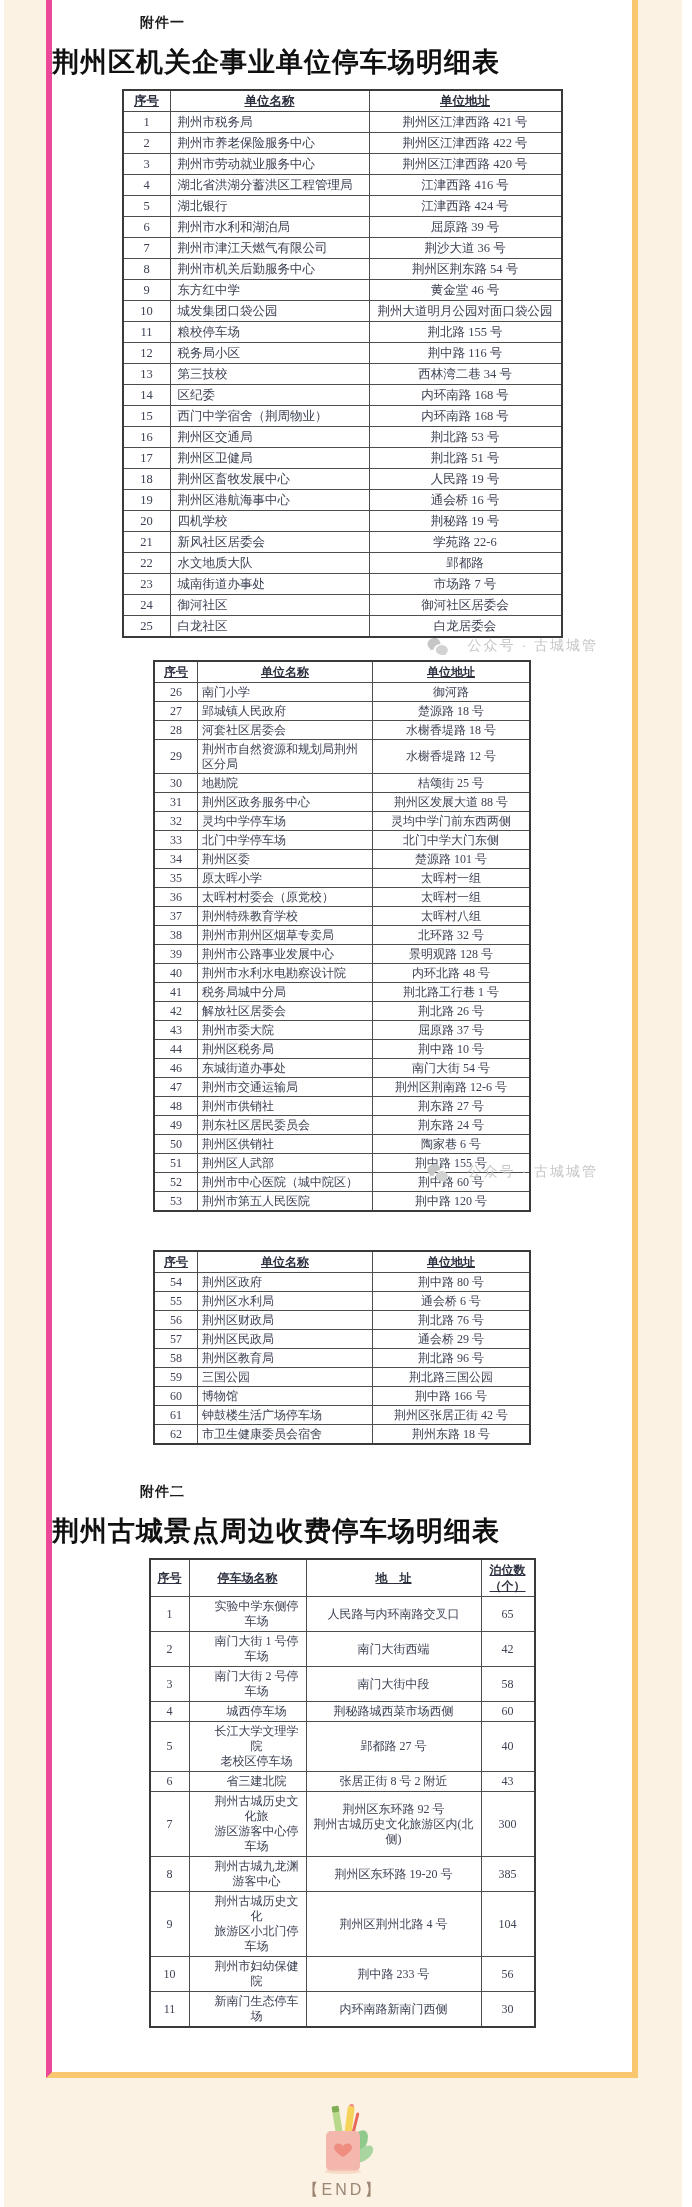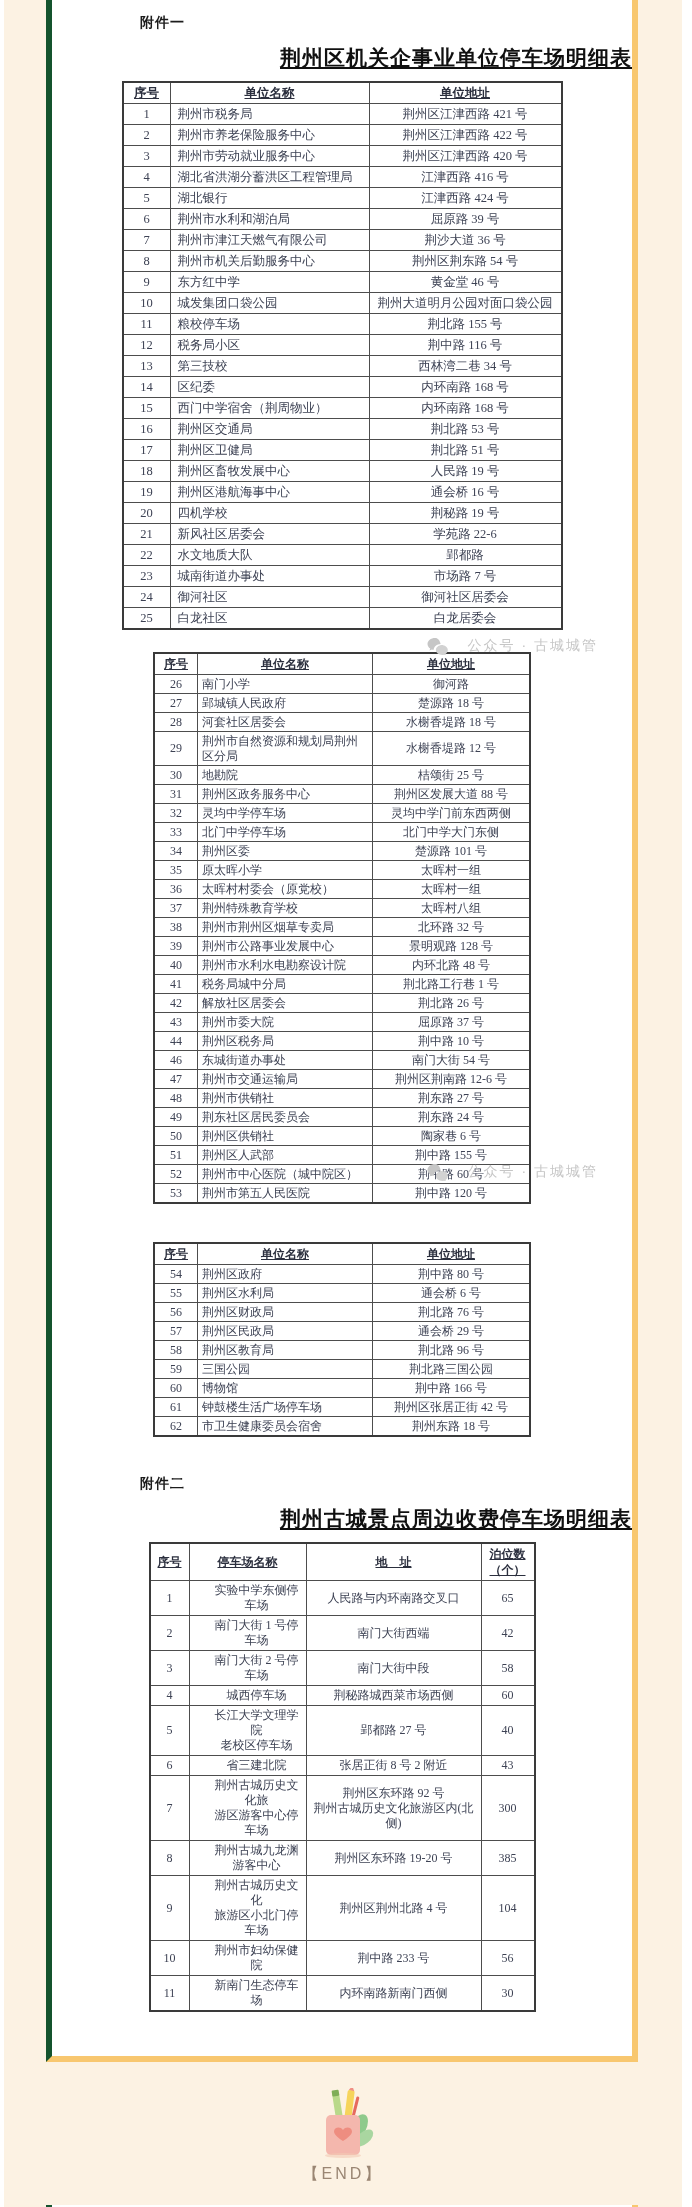--- a/index.html
+++ b/index.html
@@ -7,25 +7,25 @@
     width:692px;min-height:2207px;background:#ffffff;
     font-family:"Liberation Serif","DejaVu Serif",serif;
     -webkit-font-smoothing:antialiased;
   }
   .panel{
     position:relative;margin-left:4px;width:678px;background:#fcf2e3;
     padding-bottom:54px;
   }
   .card{
     margin-left:42px;width:580px;background:#ffffff;
-    border-left:6px solid #14532d;border-right:6px solid #f8c76f;border-bottom:6px solid #f8c76f;
+    border-left:6px solid #ec4899;border-right:6px solid #f8c76f;border-bottom:6px solid #f8c76f;
   }
   .card1{position:relative;padding:6px 0 44px;}
   .attach-label{margin:8px 0 0 88px;font-size:14px;font-weight:bold;color:#1c1c1c;letter-spacing:1px;}
-  .doc-title{text-align:right;font-size:21px;font-weight:bold;color:#101010;margin:12px 0 9px;letter-spacing:1px;text-decoration:underline;}
+  .doc-title{text-align:left;font-size:27px;font-weight:bold;color:#101010;margin:12px 0 9px;letter-spacing:1px;}
   table{border-collapse:collapse;margin:0 auto;color:#3d4254;border:2px solid #3a3a3a;table-layout:fixed;}
   th,td{border:1px solid #4d4d4d;line-height:16px;padding:2px 4px;word-break:break-all;}
   th{font-weight:bold;color:#2b2f3e;white-space:pre-line;text-align:center;text-decoration:underline;}
   td.c0{text-align:center;}
   td.c1{text-align:left;padding-left:7px;}
   td.c2,td.c3{text-align:center;}
   .tblA{width:417px;font-size:12.5px;}
   .tblA th:nth-child(1){width:38px;}
   .tblA th:nth-child(2){width:190px;}
   .tblA th:nth-child(3){width:183px;}

